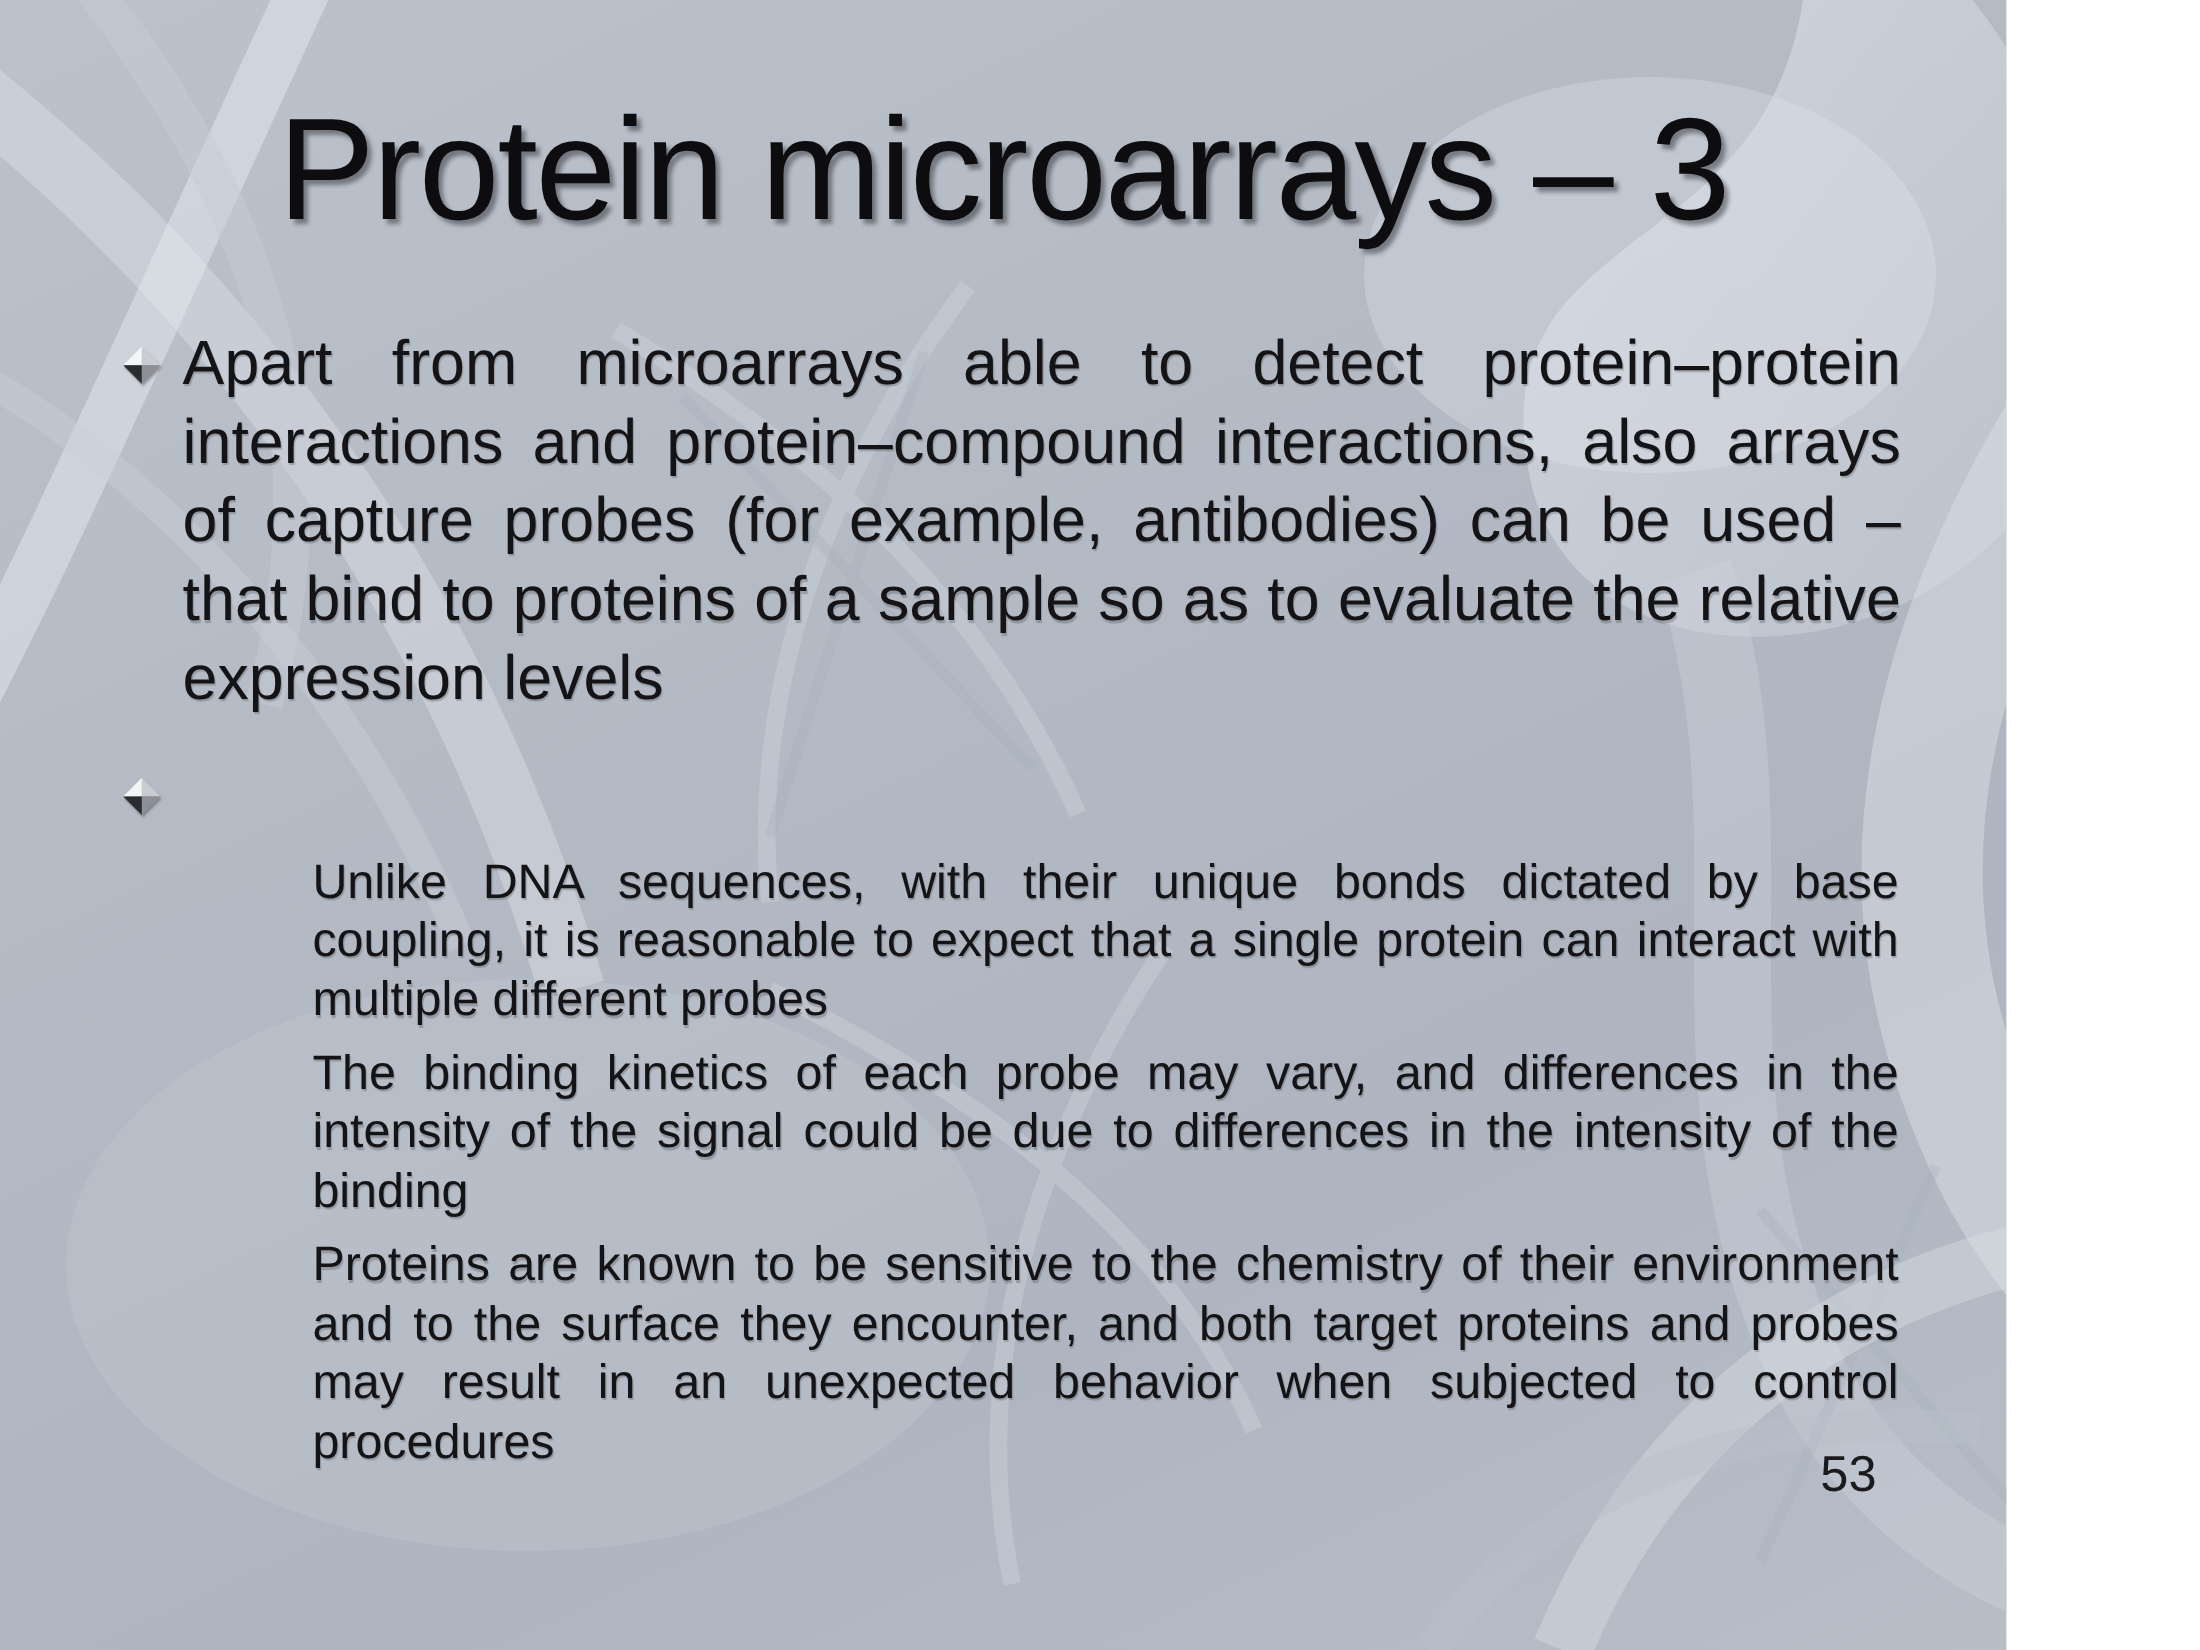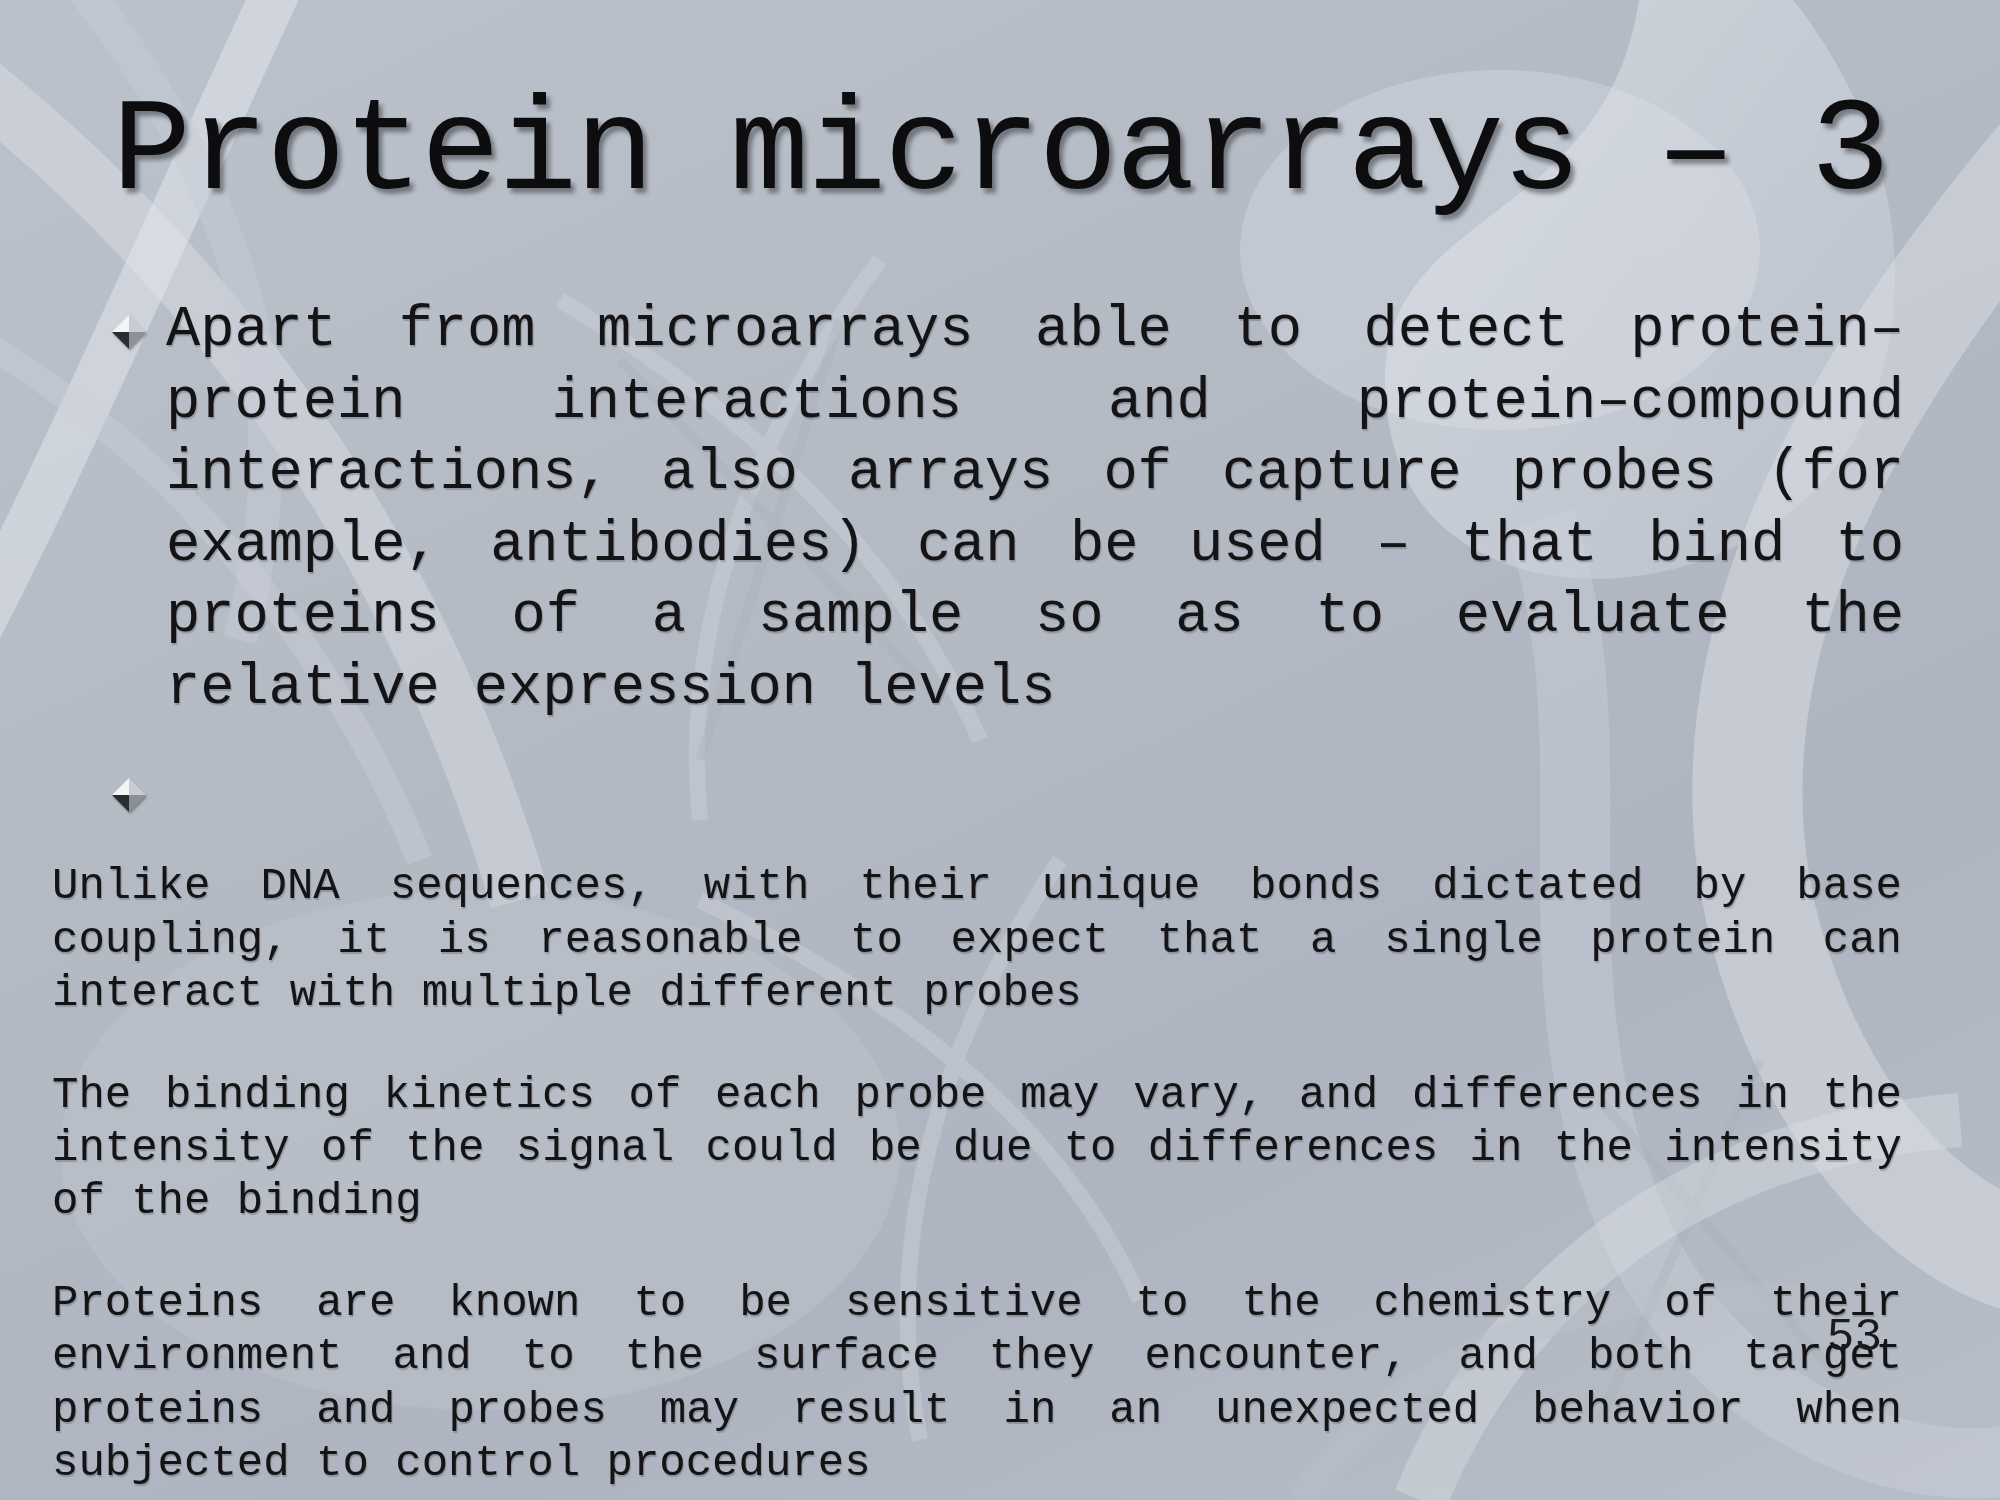--- a/index.html
+++ b/index.html
@@ -3,24 +3,23 @@
 <meta charset="utf-8">
 <style>
   html, body { margin: 0; padding: 0; }
   body {
     width: 2000px; height: 1500px;
     font-family: "Liberation Sans", "DejaVu Sans", sans-serif;
     overflow: hidden;
   }
   .slide {
     position: relative;
-    width: 2000px; height: 1500px;
+    width: 1824px; height: 1500px;
     background: linear-gradient(155deg, #bcc2cc 0%, #b4bbc5 35%, #aeb5c0 70%, #b8bec8 100%);
     overflow: hidden;
-    font-family: Liberation Mono, monospace;
   }
   .bg {
     position: absolute; inset: 0;
     width: 2000px; height: 1500px;
     display: block;
   }
   .fg { position: relative; z-index: 2; }
 
   .title {
     margin: 78px 100px 0 100px;
@@ -34,21 +33,21 @@
   }
 
   .body-area {
     position: absolute;
     top: 295px;
     left: 0; right: 0;
   }
 
   .row { display: flex; align-items: flex-start; }
   .row.l1 { padding-left: 112px; padding-right: 96px; margin-bottom: 34px; }
-  .row.l2 { padding-right: 98px; margin-bottom: 14px; margin-top: 48px; }
+  .row.l2 { padding-left: 232px; padding-right: 98px; margin-bottom: 14px; }
 
   .bullet-box { flex: 0 0 auto; }
   .l1 .bullet-box { width: 34px; margin-right: 20px; margin-top: 20px; }
   .l2 .bullet-box { width: 26px; margin-right: 26px; margin-top: 14px; }
 
   .diamond-svg { width: 34px; height: 34px; display: block; filter: drop-shadow(1px 2px 1px rgba(0,0,0,0.3)); }
 
   .sphere {
     width: 24px; height: 24px; border-radius: 50%;
     background: radial-gradient(circle at 36% 32%, #ffffff 0%, #f0d6d6 10%, #d84040 32%, #9b1717 62%, #3c0707 95%);

